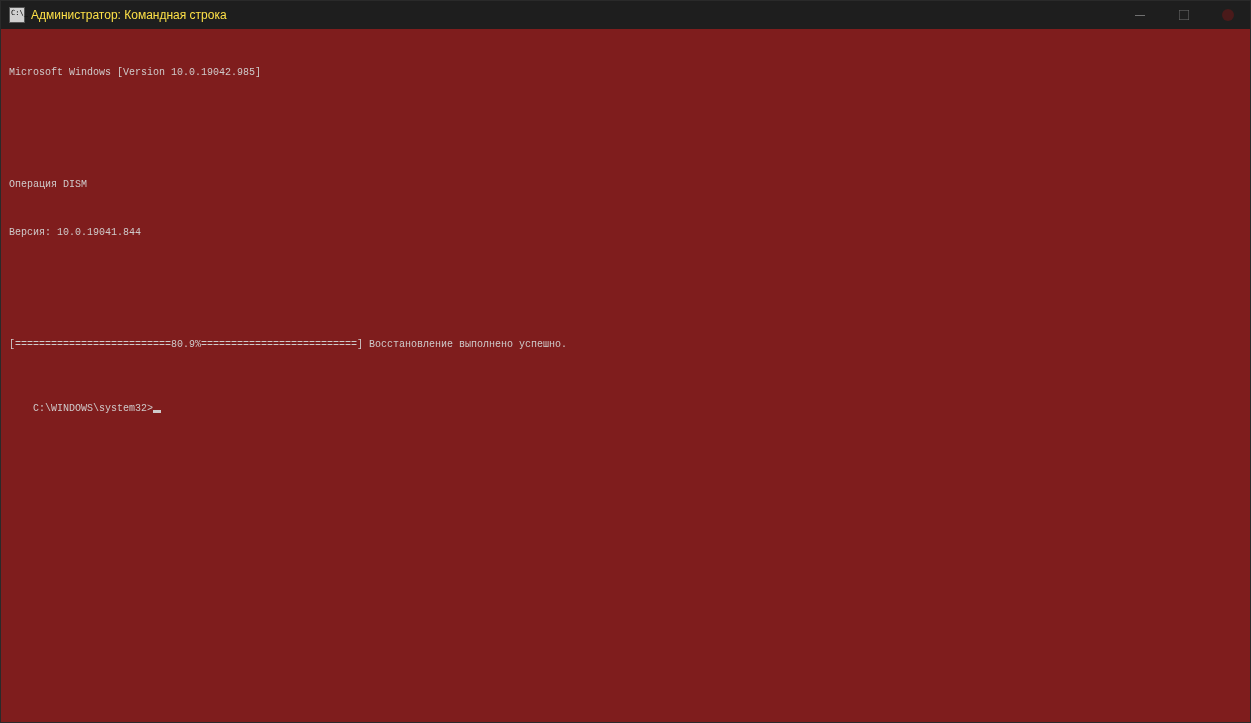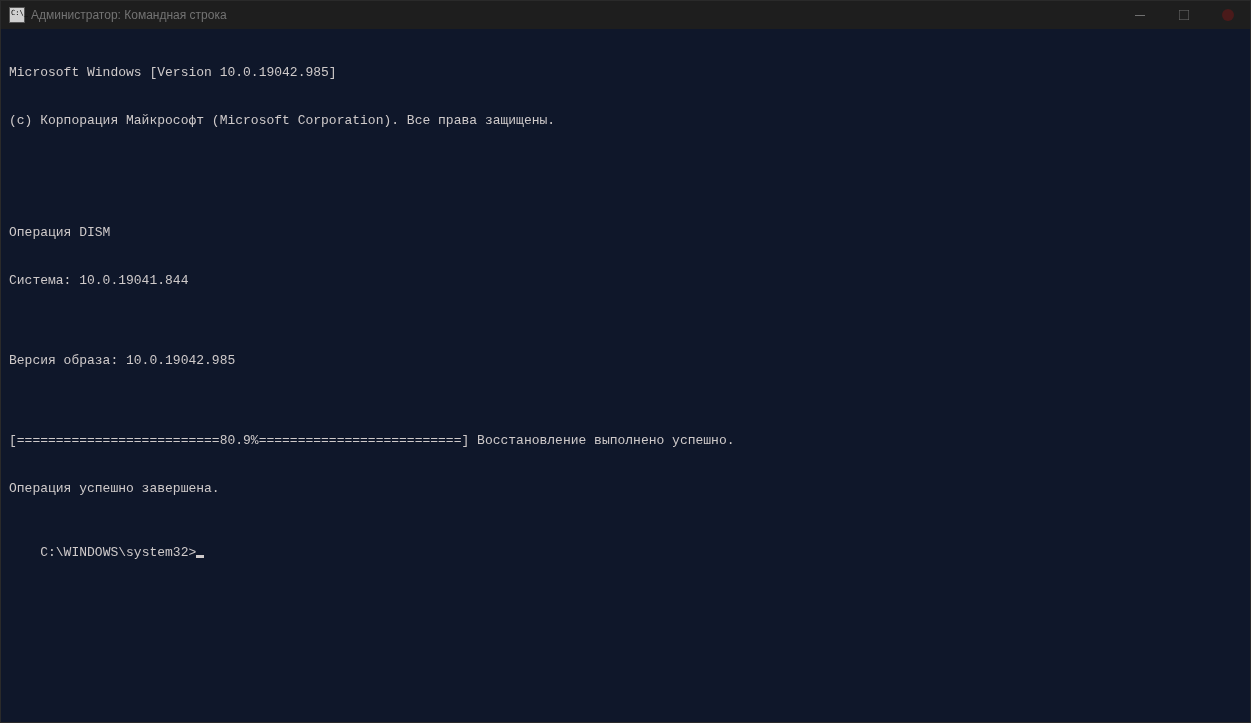--- a/index.html
+++ b/index.html
@@ -38,21 +38,21 @@
     content: "C:\\_";
     font-size: 7px;
     color: #000;
     position: absolute;
     top: 2px;
     left: 1px;
     line-height: 7px;
     font-family: Consolas, monospace;
   }
   .titlebar-text {
-    color: #737373;
+    color: #fde047;
     font-size: 12px;
     font-family: "Segoe UI", sans-serif;
     flex: 1;
     white-space: nowrap;
     overflow: hidden;
   }
   .window-controls {
     display: flex;
     align-items: center;
     height: 100%;
@@ -63,24 +63,24 @@
     display: flex;
     align-items: center;
     justify-content: center;
     color: #707070;
   }
   .win-btn svg { display:block; }
   .win-close { color: #5a2020; }
   .win-close svg circle { fill: #4a1a1a; }
   .terminal {
     flex: 1;
-    background: #0f172a;
+    background: #7f1d1d;
     color: #cfcaca;
     font-family: Consolas, "Courier New", monospace;
-    font-size: 13px;
+    font-size: 10px;
     line-height: 16px;
     padding: 4px 8px 4px 8px;
     white-space: pre;
     overflow: hidden;
   }
   .line { display:block; }
   .prompt-line { display:inline;text-align:right; }
   .cursor {
     display:inline-block;
     width: 8px;
@@ -110,26 +110,23 @@
       </div>
       <div class="win-btn win-close">
         <svg width="14" height="14" viewBox="0 0 14 14">
           <circle cx="7" cy="7" r="6"></circle>
         </svg>
       </div>
     </div>
   </div>
   <div class="terminal">
     <span class="line">Microsoft Windows [Version 10.0.19042.985]</span>
-    <span class="line">(c) Корпорация Майкрософт (Microsoft Corporation). Все права защищены.</span>
     <span class="line"></span>
     <span class="line"></span>
     <span class="line">Операция DISM</span>
-    <span class="line">Cистема: 10.0.19041.844</span>
+    <span class="line">Версия: 10.0.19041.844</span>
     <span class="line"></span>
-    <span class="line">Версия образа: 10.0.19042.985</span>
     <span class="line"></span>
     <span class="line">[==========================80.9%==========================] Восстановление выполнено успешно.</span>
-    <span class="line">Операция успешно завершена.</span>
     <span class="line"></span>
     <span class="prompt-line">C:\WINDOWS\system32&gt;</span><span class="cursor"></span>
   </div>
 </div>
 
 </body></html>

